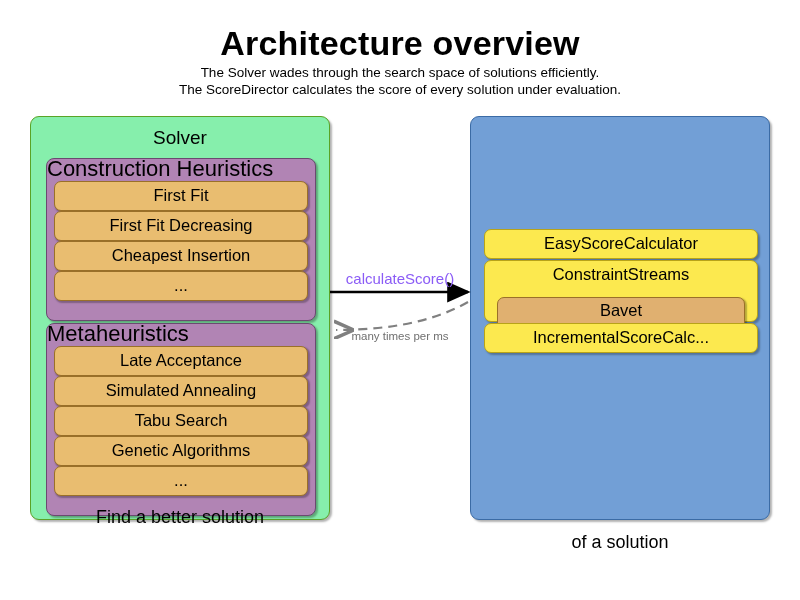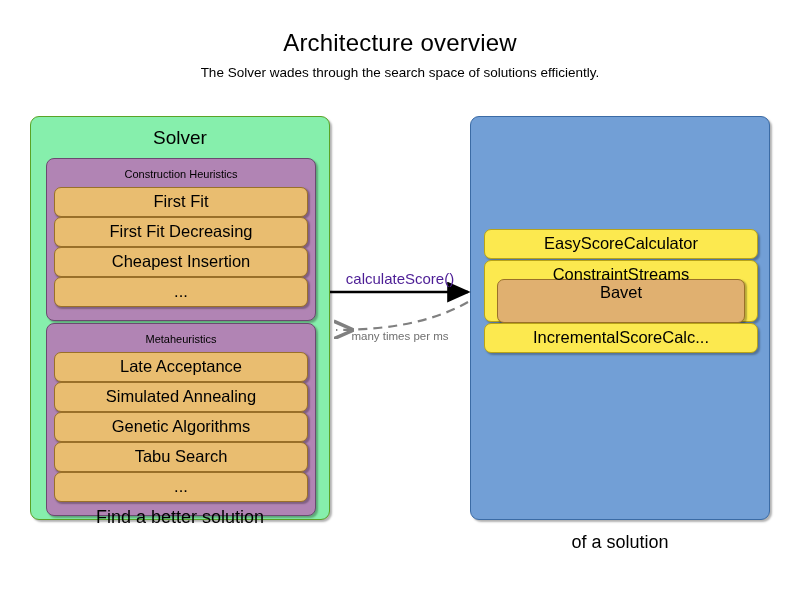--- a/index.html
+++ b/index.html
@@ -18,22 +18,22 @@
 
   
   #header {
     position: absolute;
     left: 0;
     top: 22px;
     width: 800px;
     text-align: center;
   }
   #page-title {
-    font-size: 24px;
-    font-weight: normal;
+    font-size: 34px;
+    font-weight: bold;
     line-height: 42px;
     letter-spacing: 0.2px;
   }
   .subtitle-line {
     font-size: 13.5px;
     line-height: 17px;
   }
 
   
   .panel {
@@ -77,24 +77,22 @@
     background: #B184B4;
     border: 1.5px solid #6b4a70;
     border-radius: 8px;
     box-sizing: border-box;
     box-shadow: 2px 2px 2px rgba(0,0,0,0.30);
     padding: 0;
   }
   #group-construction { top: 41px; height: 163px; }
   #group-metaheuristics { top: 206px; height: 193px; }
   .group-title {
-    text-align: center;
-    font-size: 11px;
+    font-size: 22px;
     line-height: 19px;
-    padding-top: 6px;
     padding-bottom: 3px;
   }
 
   
   .items {
     padding: 0 7px 6px 7px;
   }
   .item-box {
     background: #E9BD70;
     border: 1.5px solid #9a7029;
@@ -119,21 +117,21 @@
     box-sizing: border-box;
     text-align: center;
     font-size: 16.5px;
     box-shadow: 2px 2px 2px rgba(0,0,0,0.28);
   }
   #calc-easy { top: 112px; height: 30px; line-height: 27px; text-align: center; }
   #calc-cs   { top: 143px; height: 62px; }
   #calc-inc  { top: 206px; height: 30px; line-height: 27px; }
   #calc-cs .cs-label {
     line-height: 27px;
-    height: 18px;
+    height: 36px;
   }
   #calc-bavet {
     margin: 0 12px 0 12px;
     background: #E0B070;
     border: 1.5px solid #9a7029;
     border-radius: 7px;
     height: 44px;
     line-height: 25px;
     font-size: 16.5px;
     box-sizing: border-box;
@@ -152,21 +150,21 @@
   .arrow-label {
     position: absolute;
     text-align: center;
     white-space: nowrap;
   }
   #label-calculate-score {
     left: 330px;
     top: 270px;
     width: 140px;
     font-size: 15px;
-    color: #4c1d95;
+    color: #8b5cf6;
   }
   #label-many-times {
     left: 330px;
     top: 330px;
     width: 140px;
     font-size: 11.5px;
     color: #707070;
   }
 
   
@@ -178,42 +176,43 @@
   }
   #caption-solver { left: 30px; top: 505px; width: 300px; }
   #caption-scoredirector { left: 470px; top: 530px; width: 300px; }
 </style>
 </head>
 <body>
 
 <div id="header">
   <div id="page-title">Architecture overview</div>
   <div class="subtitle-line">The Solver wades through the search space of solutions efficiently.</div>
+  <div class="subtitle-line">The ScoreDirector calculates the score of every solution under evaluation.</div>
 </div>
 
 <div class="panel" id="solver-panel">
   <div class="panel-title">Solver</div>
 
   <div class="group-box" id="group-construction">
     <div class="group-title">Construction Heuristics</div>
     <div class="items">
       <div class="item-box">First Fit</div>
       <div class="item-box">First Fit Decreasing</div>
       <div class="item-box">Cheapest Insertion</div>
       <div class="item-box">...</div>
     </div>
   </div>
 
   <div class="group-box" id="group-metaheuristics">
     <div class="group-title">Metaheuristics</div>
     <div class="items">
       <div class="item-box">Late Acceptance</div>
       <div class="item-box">Simulated Annealing</div>
+      <div class="item-box">Tabu Search</div>
       <div class="item-box">Genetic Algorithms</div>
-      <div class="item-box">Tabu Search</div>
       <div class="item-box">...</div>
     </div>
   </div>
 </div>
 
 <div class="panel" id="scoredirector-panel">
 
   <div class="calc-box" id="calc-easy">EasyScoreCalculator</div>
 
   <div class="calc-box" id="calc-cs">

